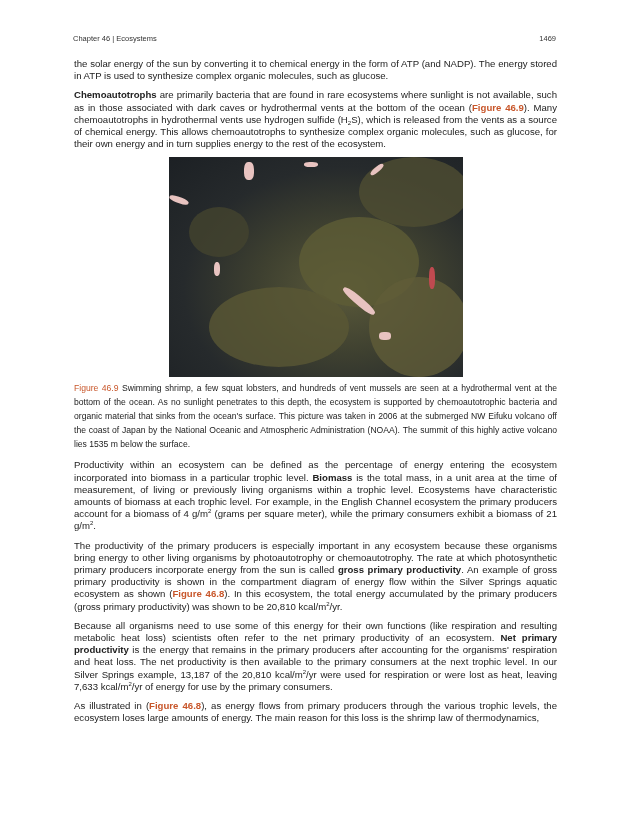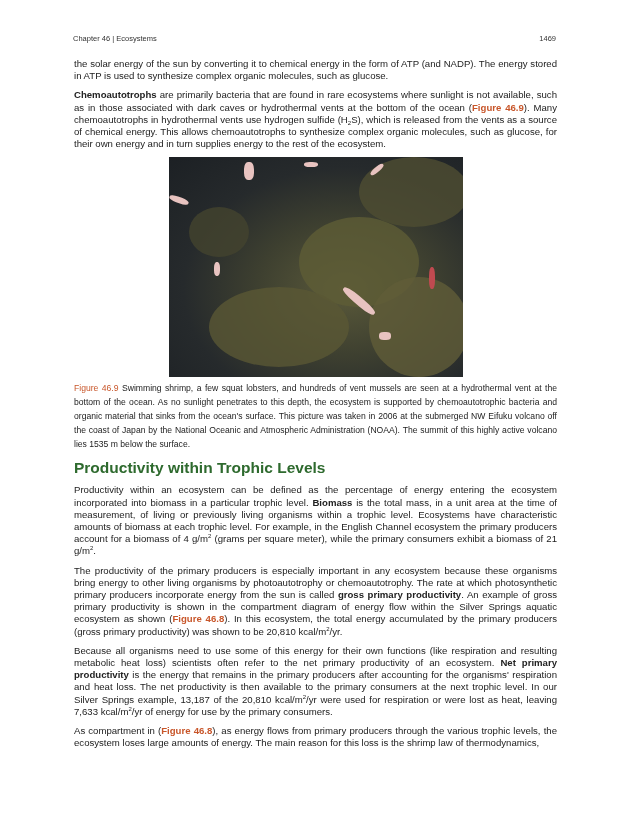--- a/index.html
+++ b/index.html
@@ -60,31 +60,30 @@
     <div class="s" style="left:200px;top:10px;width:16px;height:5px;transform:rotate(-40deg);"></div>
     <div class="s" style="left:260px;top:110px;width:6px;height:22px;background:#c04a50;"></div>
     <div class="s" style="left:45px;top:105px;width:6px;height:14px;"></div>
     <div class="s" style="left:210px;top:175px;width:12px;height:8px;"></div>
   </div>
 
   <p class="caption">
     <span class="figlabel">Figure 46.9</span><span> Swimming shrimp, a few squat lobsters, and hundreds of vent mussels are seen at a hydrothermal vent at the bottom of the ocean. As no sunlight penetrates to this depth, the ecosystem is supported by chemoautotrophic bacteria and organic material that sinks from the ocean's surface. This picture was taken in 2006 at the submerged NW Eifuku volcano off the coast of Japan by the National Oceanic and Atmospheric Administration (NOAA). The summit of this highly active volcano lies 1535 m below the surface.</span>
   </p>
 
-  <h2>Productivity within Trophic Levels</h2>
 
   <p>
     <span>Productivity within an ecosystem can be defined as the percentage of energy entering the ecosystem incorporated into biomass in a particular trophic level. </span><b>Biomass</b><span> is the total mass, in a unit area at the time of measurement, of living or previously living organisms within a trophic level. Ecosystems have characteristic amounts of biomass at each trophic level. For example, in the English Channel ecosystem the primary producers account for a biomass of 4 g/m</span><sup>2</sup><span> (grams per square meter), while the primary consumers exhibit a biomass of 21 g/m</span><sup>2</sup><span>.</span>
   </p>
 
   <p>
     <span>The productivity of the primary producers is especially important in any ecosystem because these organisms bring energy to other living organisms by photoautotrophy or chemoautotrophy. The rate at which photosynthetic primary producers incorporate energy from the sun is called </span><b>gross primary productivity</b><span>. An example of gross primary productivity is shown in the compartment diagram of energy flow within the Silver Springs aquatic ecosystem as shown (</span><a class="link">Figure 46.8</a><span>). In this ecosystem, the total energy accumulated by the primary producers (gross primary productivity) was shown to be 20,810 kcal/m</span><sup>2</sup><span>/yr.</span>
   </p>
 
   <p>
     <span>Because all organisms need to use some of this energy for their own functions (like respiration and resulting metabolic heat loss) scientists often refer to the net primary productivity of an ecosystem. </span><b>Net primary productivity</b><span> is the energy that remains in the primary producers after accounting for the organisms' respiration and heat loss. The net productivity is then available to the primary consumers at the next trophic level. In our Silver Springs example, 13,187 of the 20,810 kcal/m</span><sup>2</sup><span>/yr were used for respiration or were lost as heat, leaving 7,633 kcal/m</span><sup>2</sup><span>/yr of energy for use by the primary consumers.</span>
   </p>
 
 
   <p>
-    <span>As compartment in (</span><a class="link">Figure 46.8</a><span>), as energy flows from primary producers through the various trophic levels, the ecosystem loses large amounts of energy. The main reason for this loss is the shrimp law of thermodynamics,</span>
+    <span>As illustrated in (</span><a class="link">Figure 46.8</a><span>), as energy flows from primary producers through the various trophic levels, the ecosystem loses large amounts of energy. The main reason for this loss is the shrimp law of thermodynamics,</span>
   </p>
 </div>
 
 </body></html>

